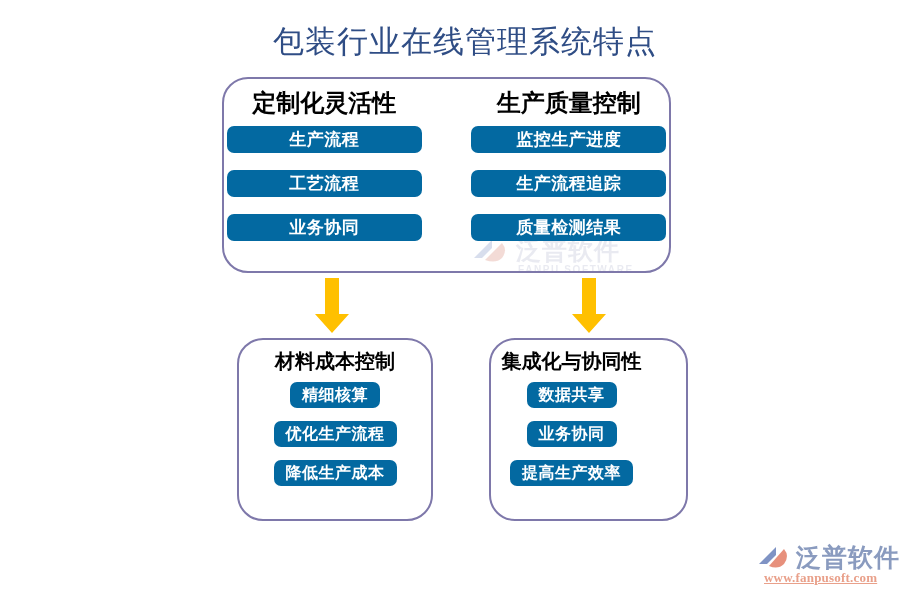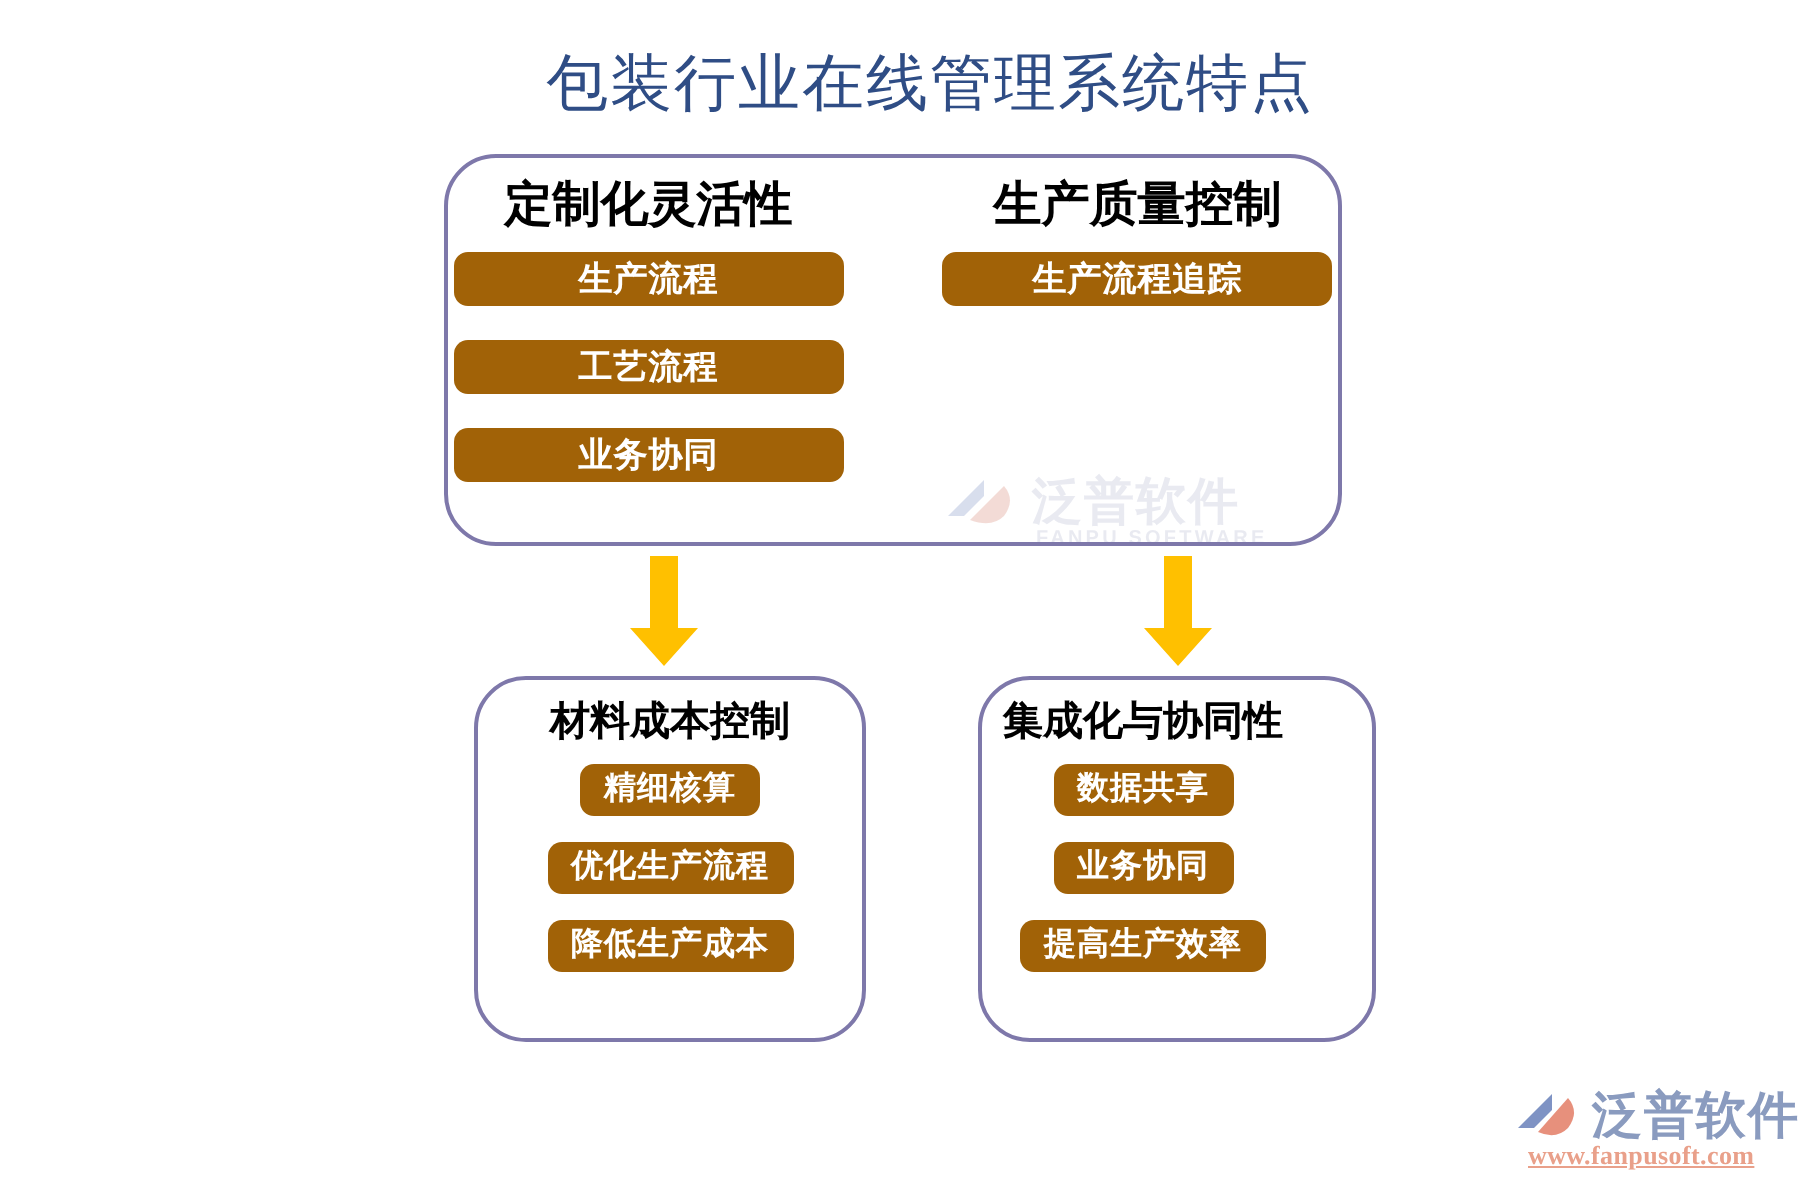--- a/index.html
+++ b/index.html
@@ -111,21 +111,21 @@
     margin-bottom: 7px;
     white-space: nowrap;
   }
   .pill-stack {
     display: flex;
     flex-direction: column;
     align-items: center;
     gap: 17px;
   }
   .pill {
-    background: #a16207;
+    background: #0369a1;
     color: #ffffff;
     font-size: 17px;
     font-weight: 700;
     border-radius: 7px;
     height: 27px;
     line-height: 27px;
     text-align: center;
     white-space: nowrap;
     letter-spacing: 0.5px;
   }
@@ -225,21 +225,23 @@
     <div class="pill-stack">
       <div class="pill wide">生产流程</div>
       <div class="pill wide">工艺流程</div>
       <div class="pill wide">业务协同</div>
     </div>
   </div>
 
   <div class="col">
     <div class="col-heading">生产质量控制</div>
     <div class="pill-stack">
+      <div class="pill wide">监控生产进度</div>
       <div class="pill wide">生产流程追踪</div>
+      <div class="pill wide">质量检测结果</div>
     </div>
   </div>
 
 </div>
 
 <svg class="arrow" id="arrow-left" viewBox="0 0 34 55">
   <polygon points="10,0 24,0 24,36 34,36 17,55 0,36 10,36" fill="#ffc000"></polygon>
 </svg>
 
 <svg class="arrow" id="arrow-right" viewBox="0 0 34 55">

